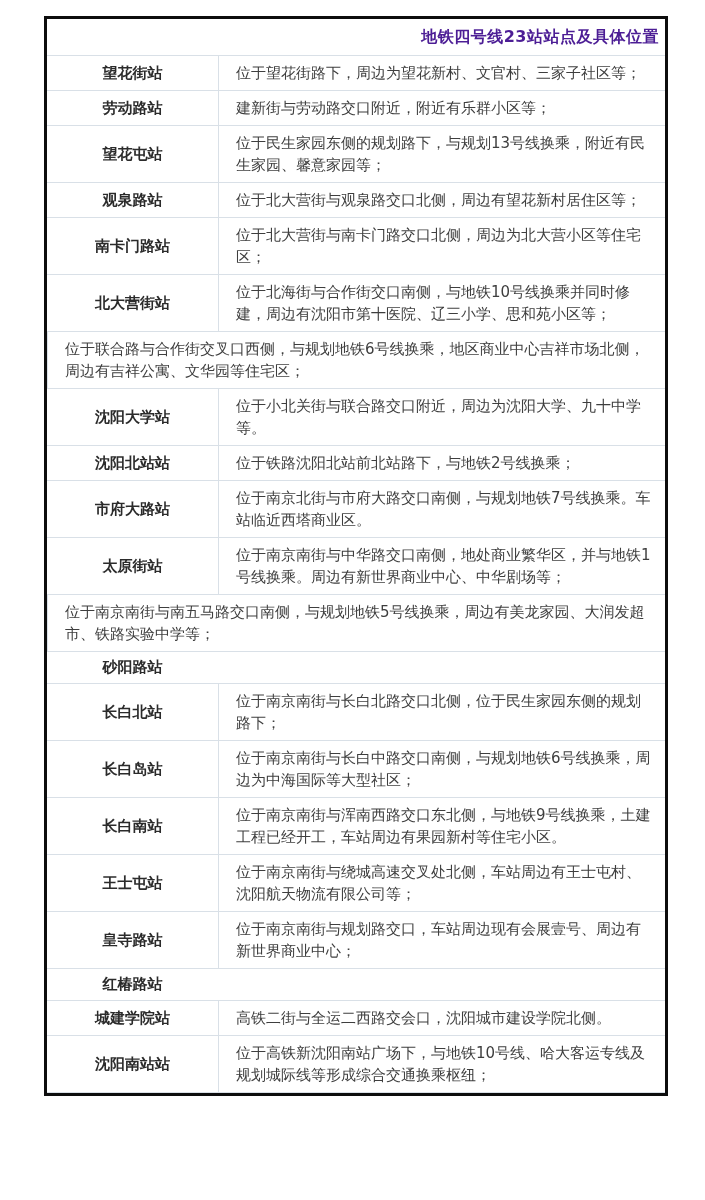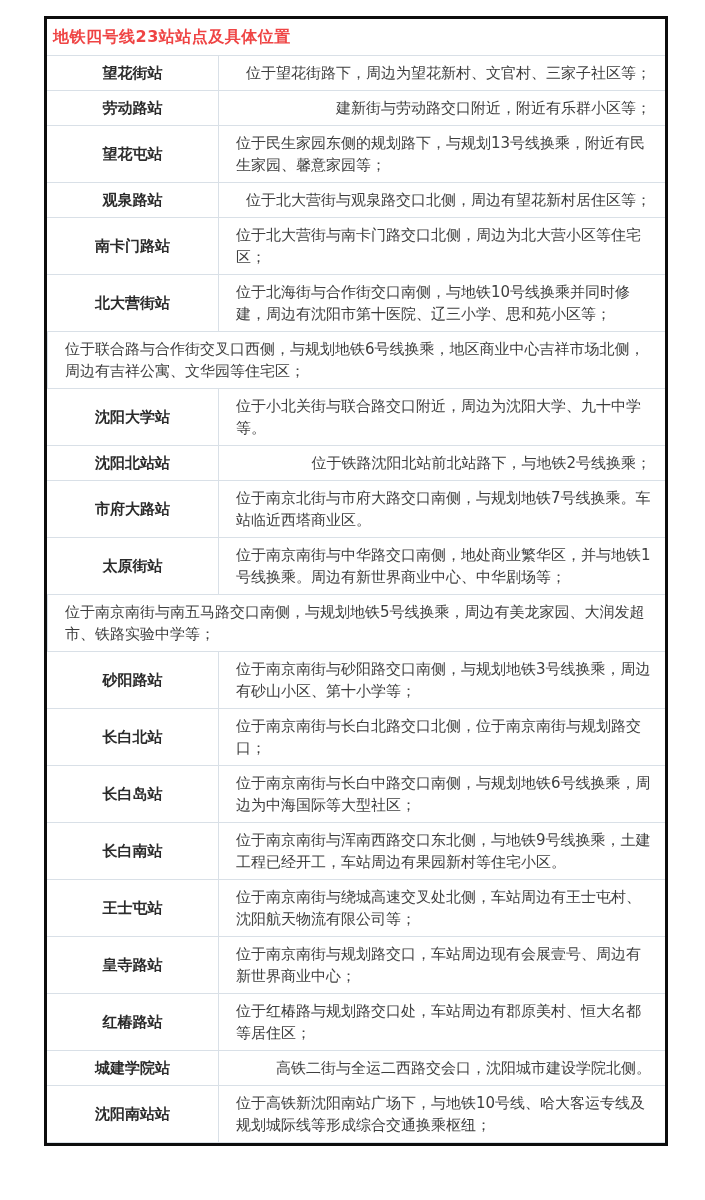--- a/index.html
+++ b/index.html
@@ -17,24 +17,24 @@
   .station-table {
     position: absolute;
     left: 44px;
     top: 16px;
     width: 624px;
     box-sizing: border-box;
     border: 3px solid #0d0d0d;
     background: #ffffff;
   }
   .table-header {
-    text-align: left;
+    text-align: right;
     font-weight: bold;
     font-size: 16px;
-    color: #ef4444;
+    color: #4c1d95;
     padding: 8px 6px 7px 6px;
     letter-spacing: 0.5px;
   }
   .table-row {
     display: flex;
     border-top: 1px solid #d9e0e7;
   }
   .cell-name {
     flex: 0 0 171px;
     box-sizing: border-box;
@@ -50,21 +50,20 @@
   .cell-loc {
     flex: 1;
     box-sizing: border-box;
     border-left: 1px solid #d9e0e7;
     padding: 6px 14px 6px 17px;
     font-size: 15px;
     line-height: 22px;
     color: #3e3e3e;
     display: flex;
     align-items: center;
-    justify-content: flex-end;
   }
   .cell-loc > span { display: inline-block; }
 </style>
 </head>
 <body>
 
 <div class="station-table">
   <div class="table-header">地铁四号线23站站点及具体位置</div>
   <div id="table-body">
       <div class="table-row">
@@ -132,28 +131,25 @@
           <span>位于南京南街与中华路交口南侧，地处商业繁华区，并与地铁1号线换乘。周边有新世界商业中心、中华剧场等；</span>
         </div>
       </div>
       <div class="table-row">
         <div class="cell-loc">
           <span>位于南京南街与南五马路交口南侧，与规划地铁5号线换乘，周边有美龙家园、大润发超市、铁路实验中学等；</span>
         </div>
       </div>
       <div class="table-row">
         <div class="cell-name">砂阳路站</div>
-        <div class="cell-loc">
-          <span>位于南京南街与砂阳路交口南侧，与规划地铁3号线换乘，周边有砂山小区、第十小学等；</span>
-        </div>
       </div>
       <div class="table-row">
         <div class="cell-name">长白北站</div>
         <div class="cell-loc">
-          <span>位于南京南街与长白北路交口北侧，位于南京南街与规划路交口；</span>
+          <span>位于南京南街与长白北路交口北侧，位于民生家园东侧的规划路下；</span>
         </div>
       </div>
       <div class="table-row">
         <div class="cell-name">长白岛站</div>
         <div class="cell-loc">
           <span>位于南京南街与长白中路交口南侧，与规划地铁6号线换乘，周边为中海国际等大型社区；</span>
         </div>
       </div>
       <div class="table-row">
         <div class="cell-name">长白南站</div>
@@ -168,23 +164,20 @@
         </div>
       </div>
       <div class="table-row">
         <div class="cell-name">皇寺路站</div>
         <div class="cell-loc">
           <span>位于南京南街与规划路交口，车站周边现有会展壹号、周边有新世界商业中心；</span>
         </div>
       </div>
       <div class="table-row">
         <div class="cell-name">红椿路站</div>
-        <div class="cell-loc">
-          <span>位于红椿路与规划路交口处，车站周边有郡原美村、恒大名都等居住区；</span>
-        </div>
       </div>
       <div class="table-row">
         <div class="cell-name">城建学院站</div>
         <div class="cell-loc">
           <span>高铁二街与全运二西路交会口，沈阳城市建设学院北侧。</span>
         </div>
       </div>
       <div class="table-row">
         <div class="cell-name">沈阳南站站</div>
         <div class="cell-loc">

